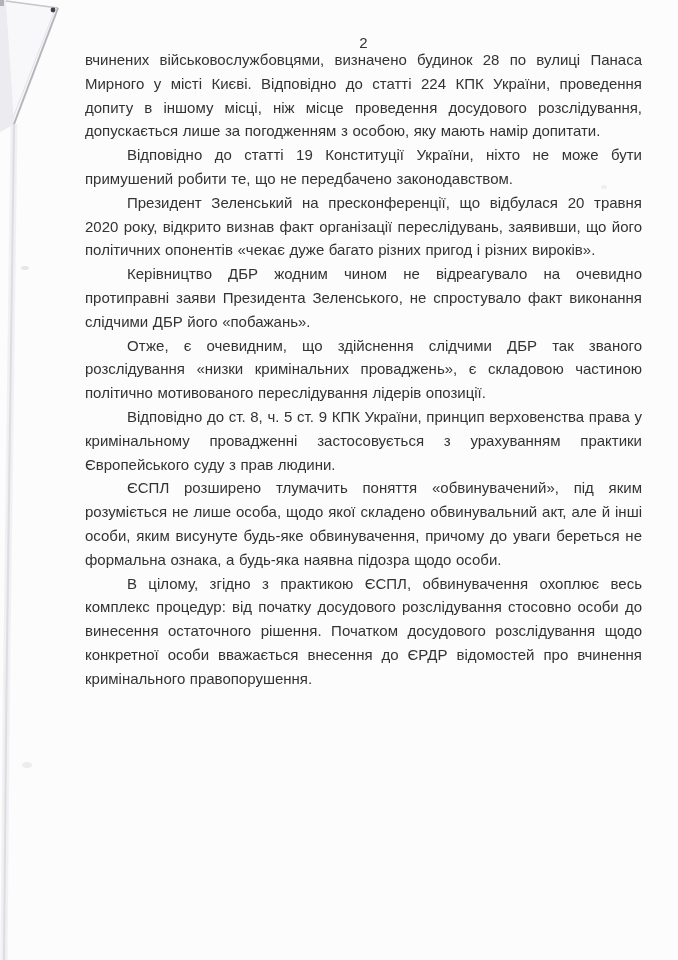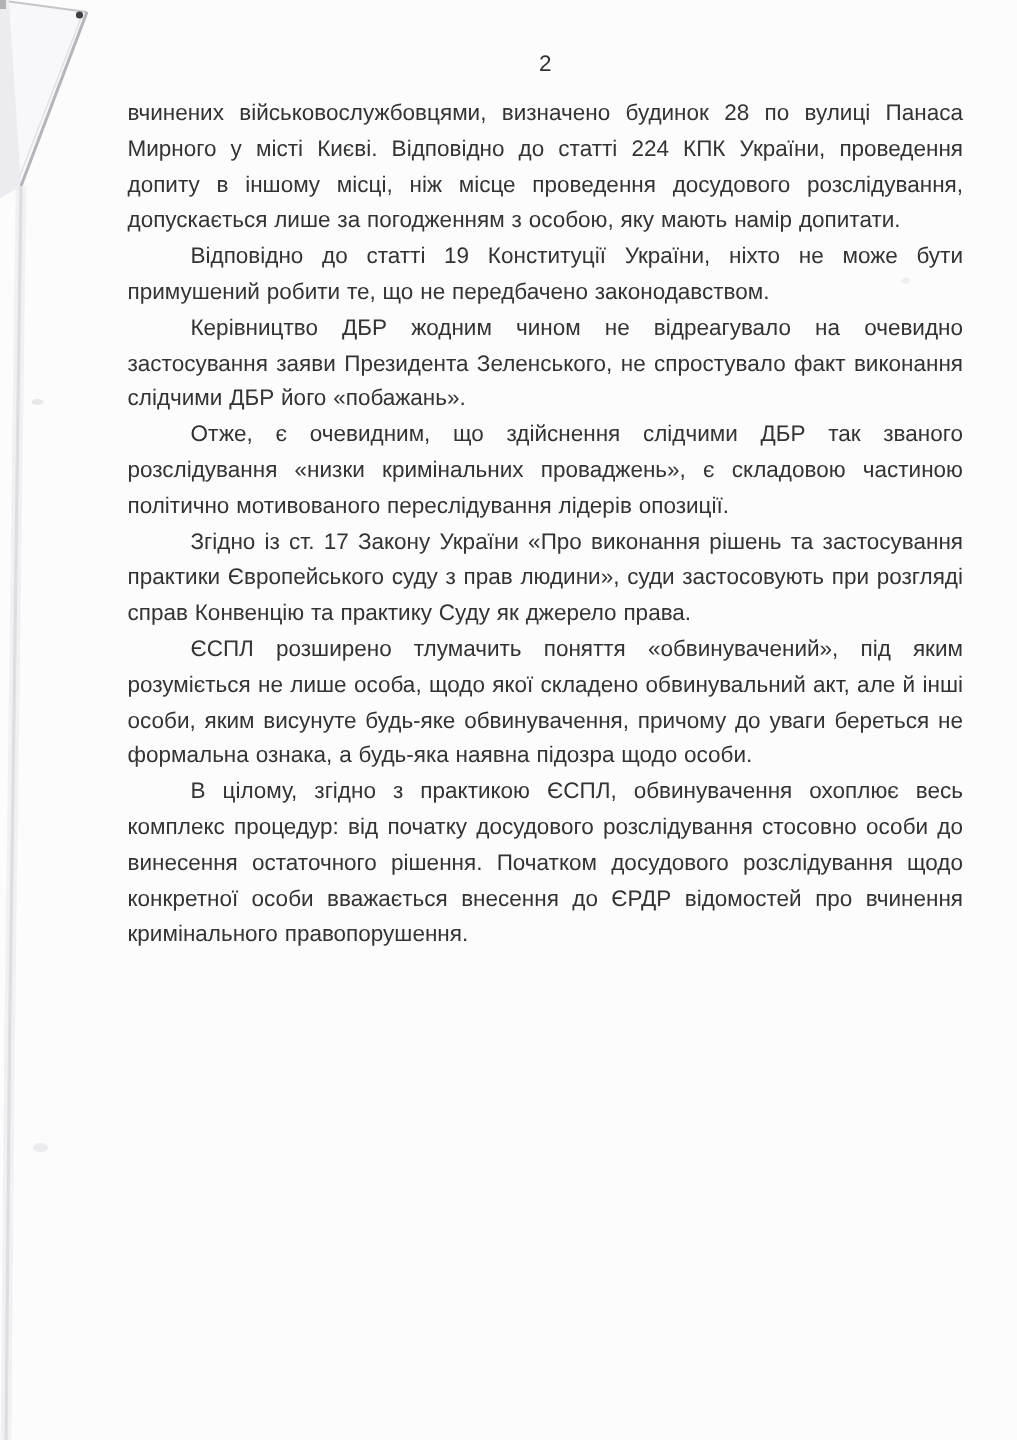--- a/index.html
+++ b/index.html
@@ -28,21 +28,21 @@
     top: 33px;
     left: 85px;
     width: 557px;
     text-align: center;
     font-size: 15px;
     line-height: 20px;
     color: #333333;
   }
   .doc-body {
     position: absolute;
-    top: 64px;
+    top: 48px;
     left: 85px;
     width: 557px;
   }
   .doc-body p {
     margin: 0;
     font-size: 15px;
     line-height: 23.8px;
     color: #333333;
     text-align: justify;
     text-indent: 42px;
@@ -77,20 +77,21 @@
     <ellipse cx="25" cy="268" rx="4" ry="2" fill="#d8d8dc" opacity="0.6"></ellipse>
     <ellipse cx="27" cy="765" rx="5" ry="3" fill="#dcdce0" opacity="0.5"></ellipse>
     <ellipse cx="604" cy="187" rx="3" ry="2" fill="#e4e4e8" opacity="0.55"></ellipse>
   </svg>
 
   <div class="page-number">2</div>
 
   <div class="doc-body">
     <p class="continuation">вчинених військовослужбовцями, визначено будинок 28 по вулиці Панаса Мирного у місті Києві. Відповідно до статті 224 КПК України, проведення допиту в іншому місці, ніж місце проведення досудового розслідування, допускається лише за погодженням з особою, яку мають намір допитати.</p>
     <p>Відповідно до статті 19 Конституції України, ніхто не може бути примушений робити те, що не передбачено законодавством.</p>
-    <p>Керівництво ДБР жодним чином не відреагувало на очевидно застосування заяви Президента Зеленського, не спростувало факт виконання слідчими ДБР його «побажань».</p>
+    <p>Президент Зеленський на пресконференції, що відбулася 20 травня 2020 року,  відкрито визнав факт організації переслідувань, заявивши, що його політичних опонентів «чекає дуже багато різних пригод і різних вироків».</p>
+    <p>Керівництво ДБР жодним чином не відреагувало на очевидно протиправні заяви Президента Зеленського, не спростувало факт виконання слідчими ДБР його «побажань».</p>
     <p>Отже, є очевидним, що здійснення слідчими ДБР так званого розслідування «низки кримінальних проваджень», є складовою частиною політично мотивованого переслідування лідерів опозиції.</p>
-    <p>Згідно із ст. 17 Закону України «Про виконання рішень та застосування практики Європейського суду з прав людини», суди застосовують при розгляді справ Конвенцію та практику Суду як джерело права.</p>
+    <p>Відповідно до ст. 8, ч. 5 ст. 9 КПК України, принцип верховенства права у кримінальному провадженні застосовується з урахуванням практики Європейського суду з прав людини.</p>
     <p>ЄСПЛ розширено тлумачить поняття «обвинувачений», під яким розуміється не лише особа, щодо якої складено обвинувальний акт, але й інші особи, яким висунуте будь-яке обвинувачення, причому до уваги береться не формальна ознака, а будь-яка наявна підозра щодо особи.</p>
     <p>В цілому, згідно з практикою ЄСПЛ, обвинувачення охоплює весь комплекс процедур: від початку досудового розслідування стосовно особи до винесення остаточного рішення. Початком досудового розслідування щодо конкретної особи вважається внесення до ЄРДР відомостей про вчинення кримінального правопорушення.</p>
   </div>
 
 </div>
 
 </body></html>

